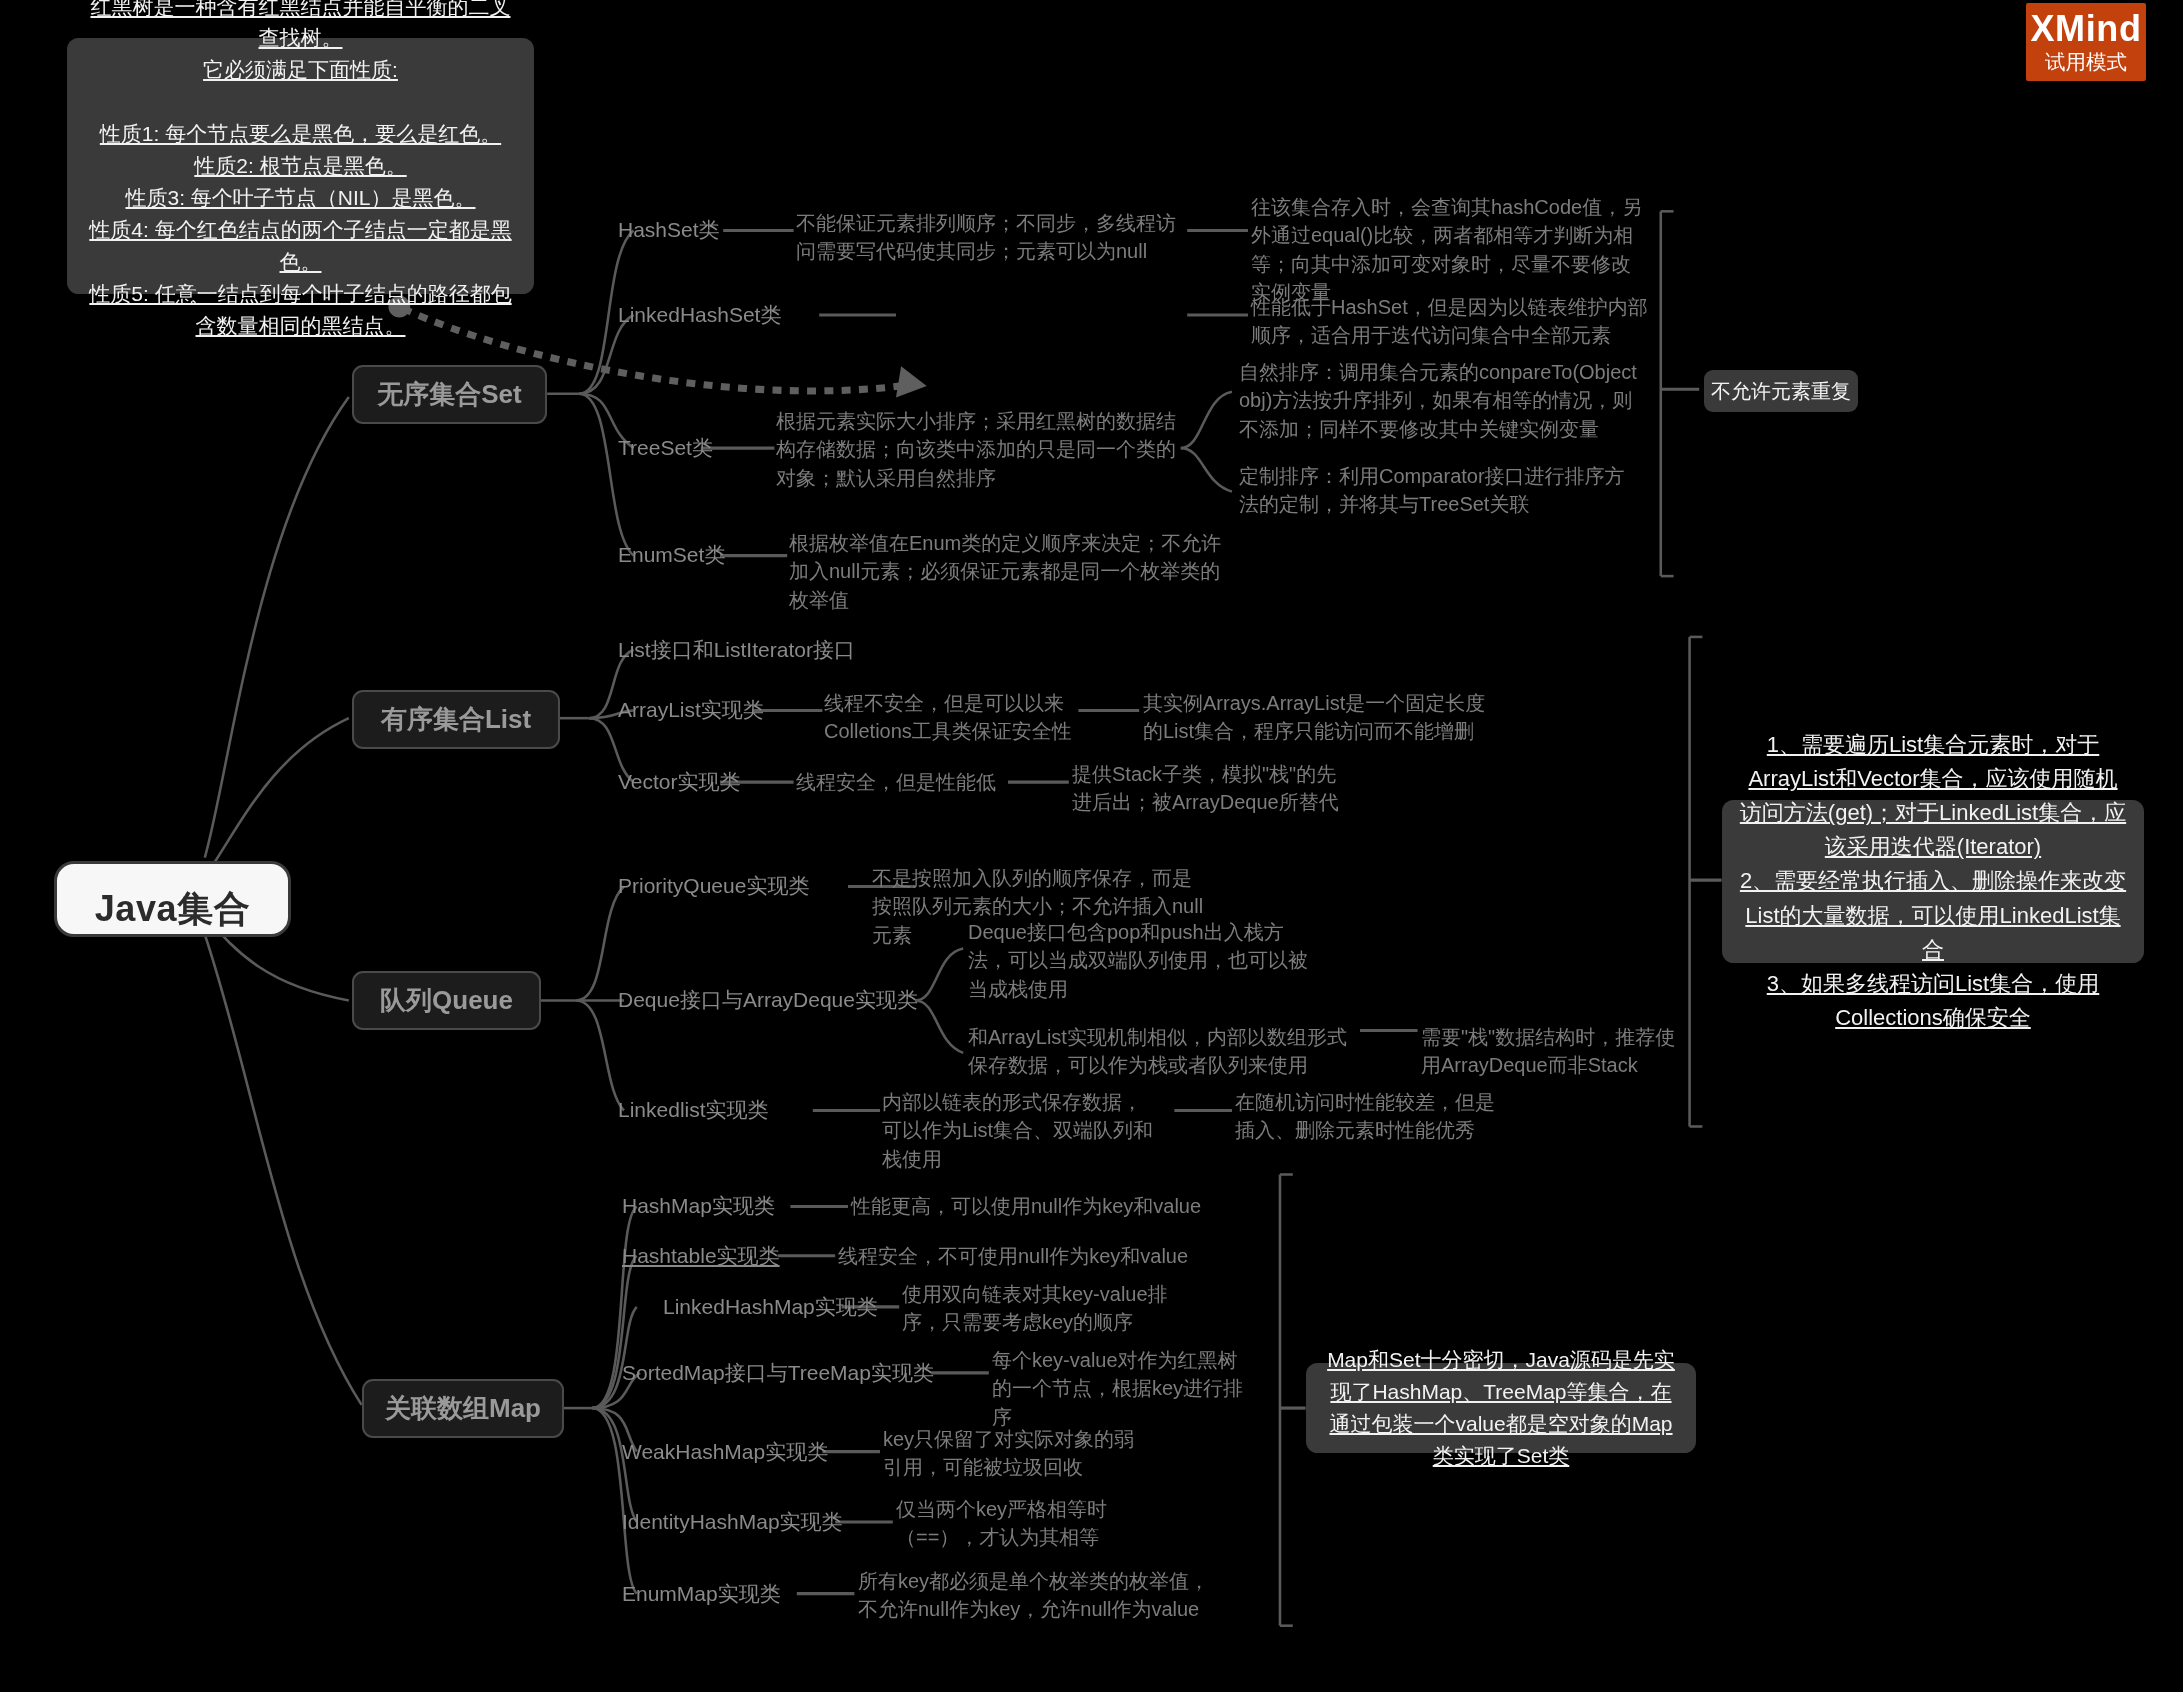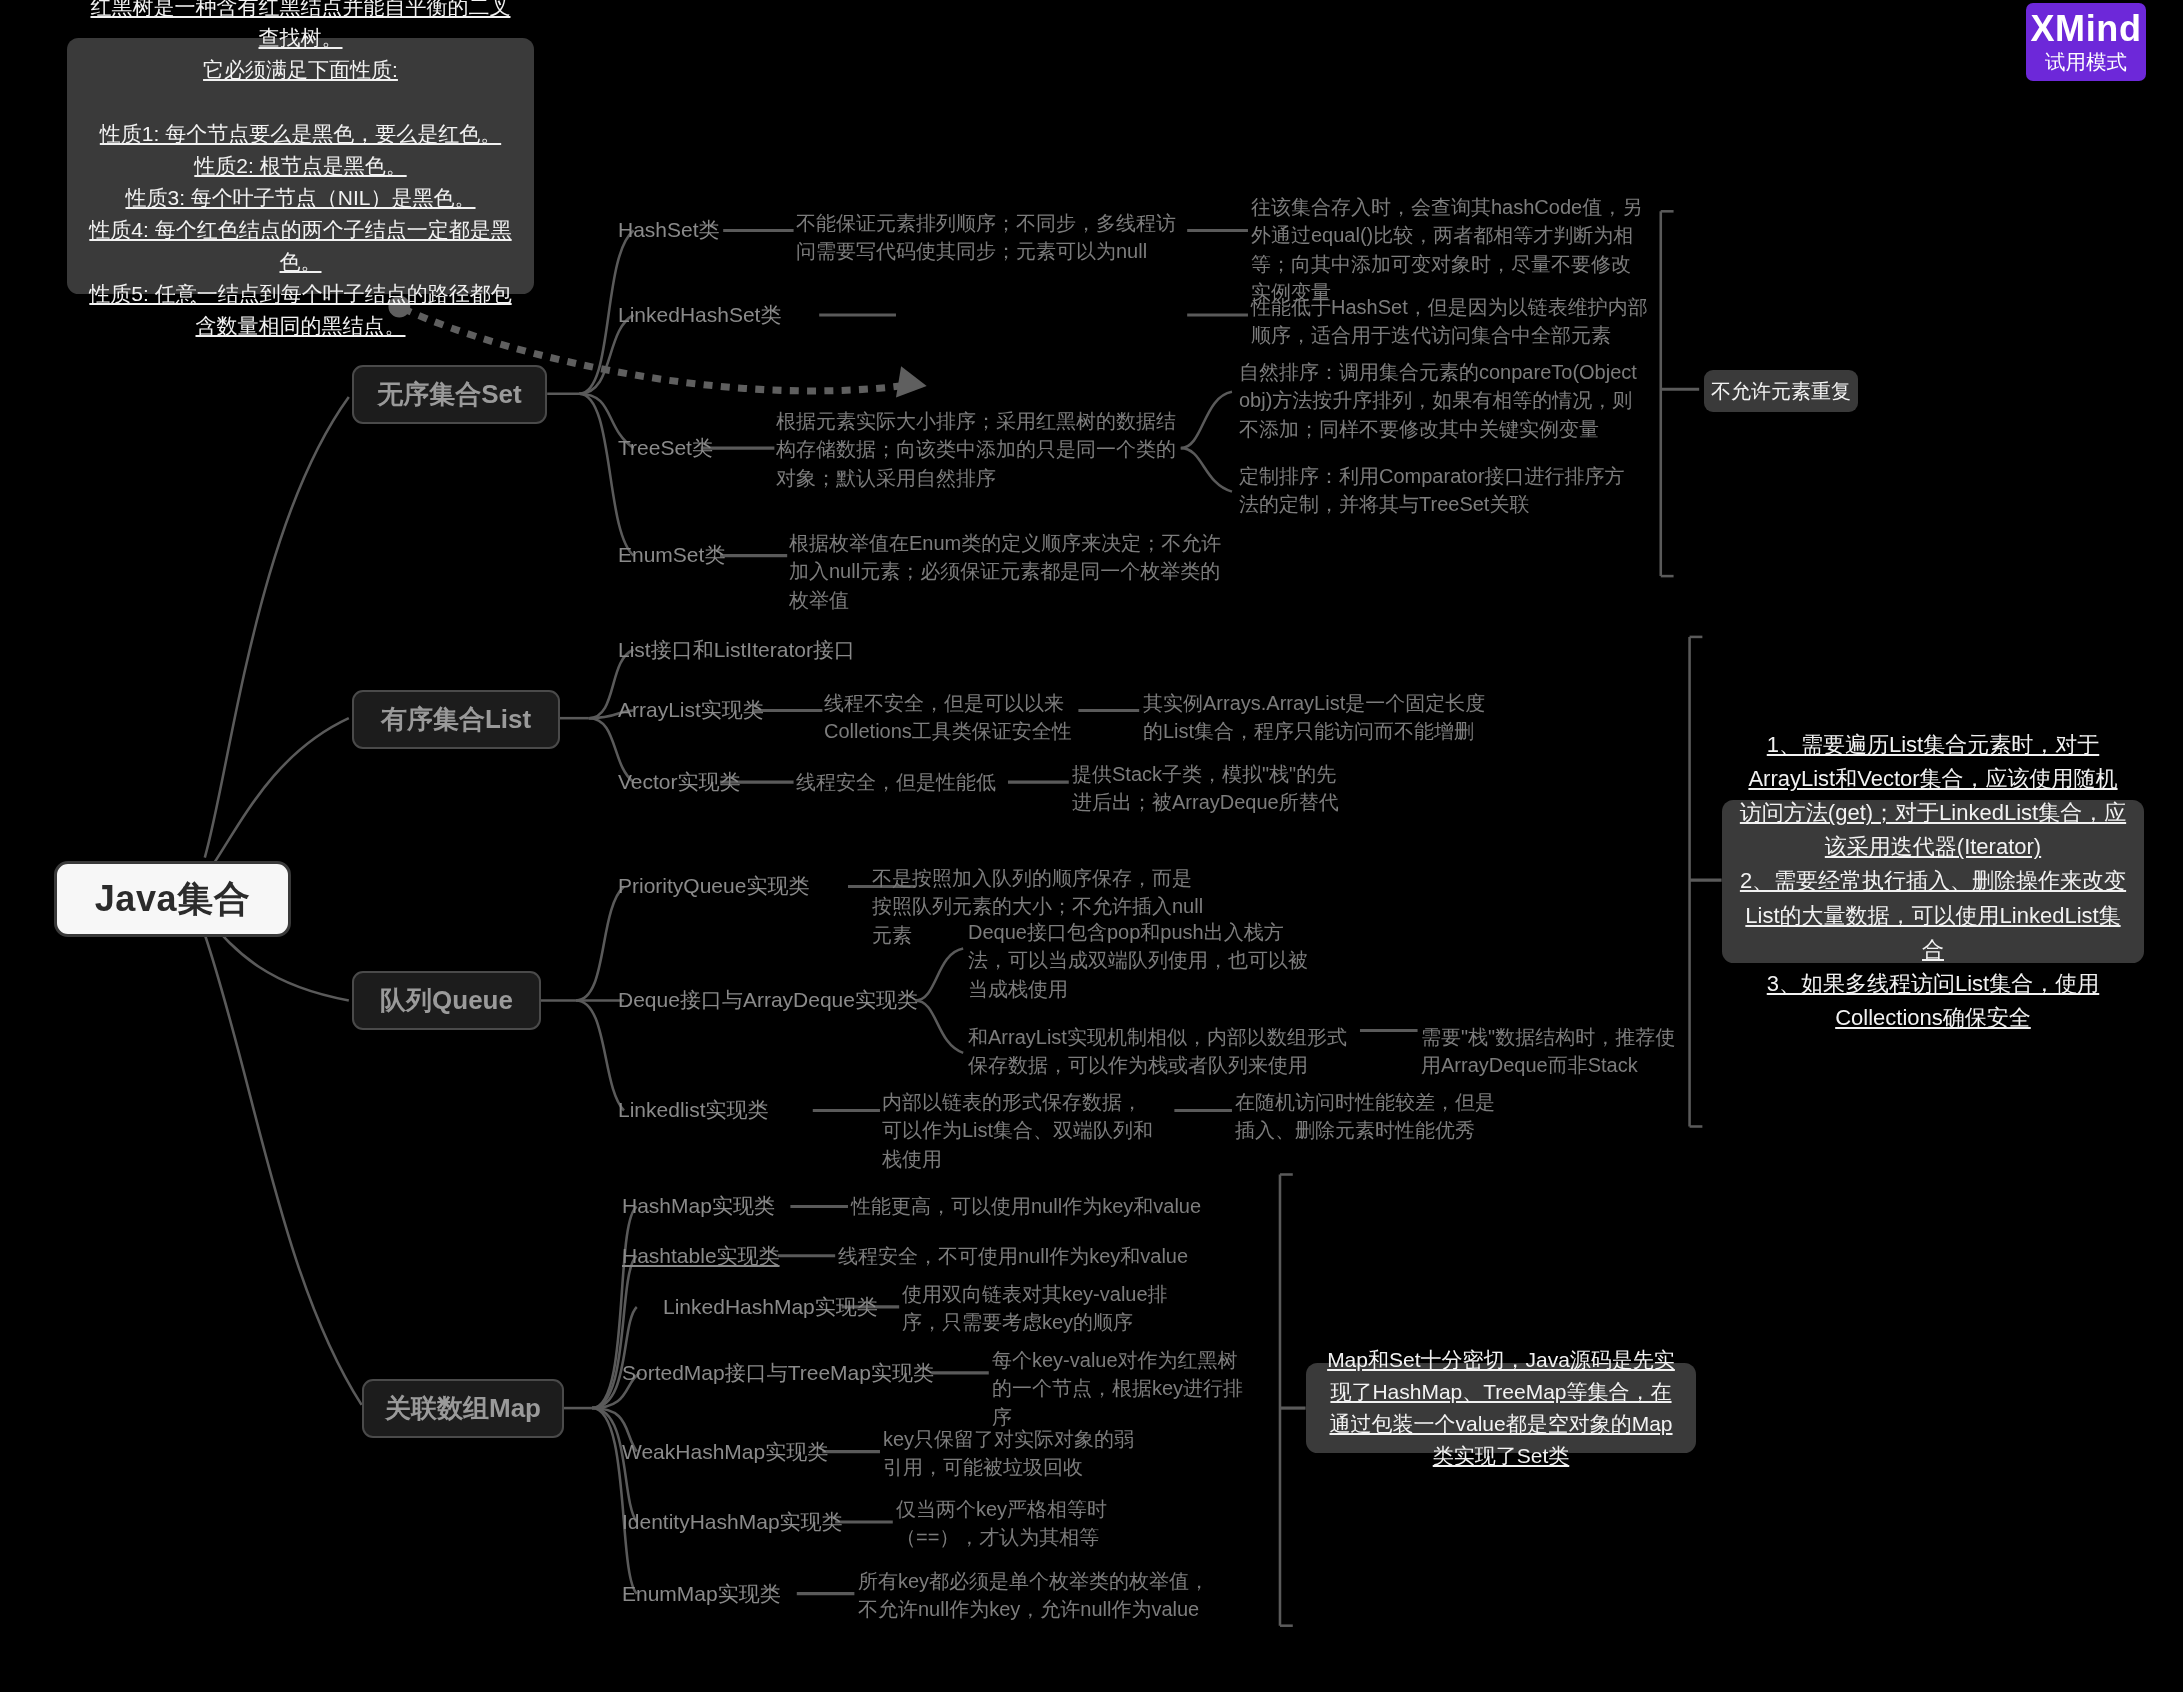--- a/index.html
+++ b/index.html
@@ -9,22 +9,22 @@
     color:#8d8d8d;
   }
   #canvas{position:absolute;inset:0;width:2183px;height:1693px;}
   svg.wires{position:absolute;left:0;top:0;width:2183px;height:1693px;pointer-events:none;}
 
   
   .abs{position:absolute;box-sizing:border-box;}
 
   
   .root-node{
-    background:#f7f7f7;color:#2b2b2b;border:3.2px solid #3a3a3a;border-radius:14px;
-    display:flex;align-items:center;justify-content:center;
+    background:#f7f7f7;color:#2b2b2b;border:3.2px solid #3a3a3a;border-radius:20px;
+    display:flex;align-items:flex-end;justify-content:center;
     font-size:36px;font-weight:bold;letter-spacing:0.6px;
   }
 
   
   .branch-node{
     background:#1c1c1c;border:2.6px solid #4a4a4a;border-radius:11px;color:#9a9a9a;
     display:flex;align-items:center;justify-content:center;
     font-size:26px;font-weight:bold;
   }
 
@@ -45,21 +45,21 @@
   }
   .callout.big{font-size:22px;line-height:1.55;}
   .boundary-label{
     background:#3a3a3a;border-radius:9px;color:#f2f2f2;
     display:flex;align-items:center;justify-content:center;
     font-size:20px;padding:21px 14px;box-sizing:border-box;white-space:nowrap;
   }
 
   
   .watermark{
-    background:#6d28d9;color:#fff;border-radius:7px;
+    background:#c2410c;color:#fff;border-radius:2px;
     display:flex;flex-direction:column;align-items:center;justify-content:center;
     box-sizing:border-box;
   }
   .watermark .wm-main{font-size:36px;font-weight:bold;letter-spacing:0.6px;line-height:1.05;}
   .watermark .wm-sub{font-size:20.5px;margin-top:3.8px;line-height:1.1;}
 </style>
 </head>
 <body>
 
 <div id="canvas">

